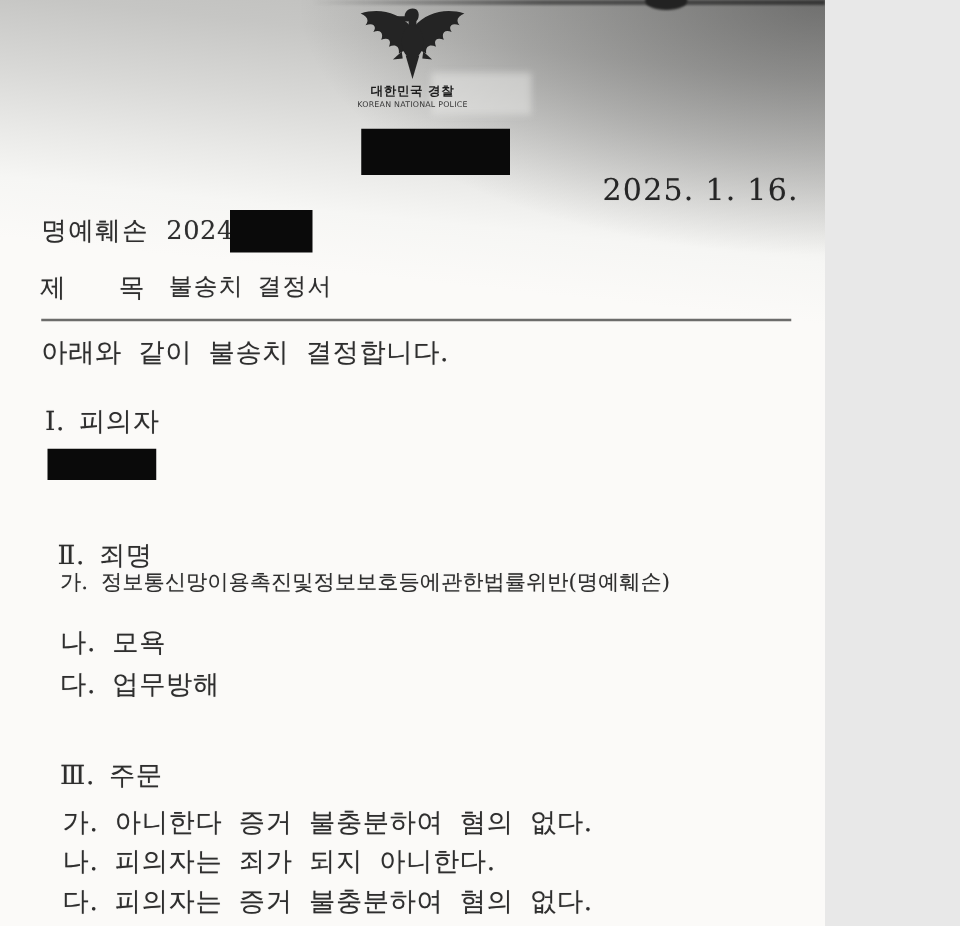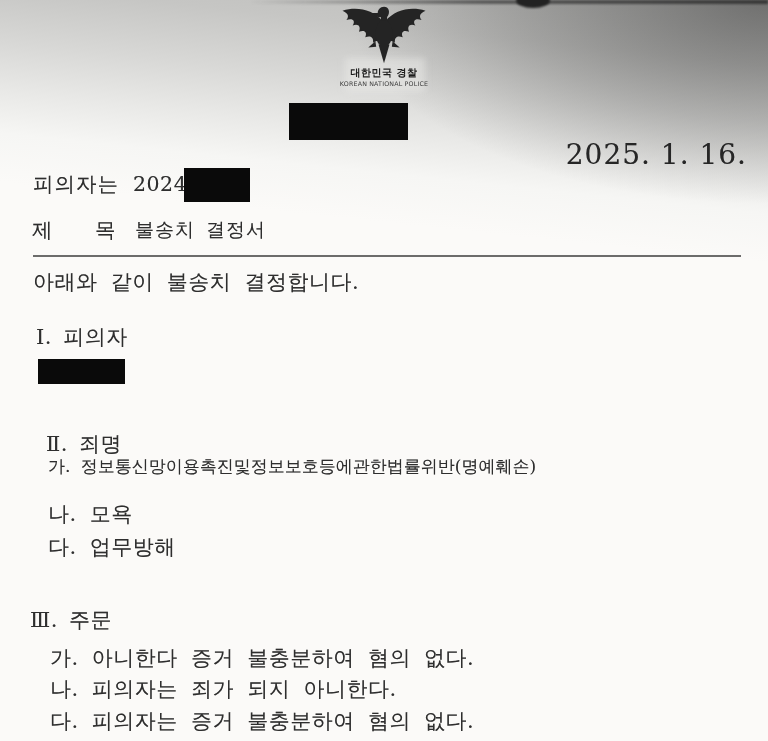--- a/index.html
+++ b/index.html
@@ -1,17 +1,17 @@
 <!DOCTYPE html>
 <html><head>
 <meta charset="utf-8">
 <style>
   html,body{margin:0;padding:0;background:#e8e8e8;}
   .page{
-    position:relative;width:768px;height:741px;overflow:hidden;
+    position:relative;width:660px;height:741px;overflow:hidden;
     background:
       radial-gradient(620px 300px at 100% 0%, rgba(35,35,35,0.50), rgba(35,35,35,0.22) 40%, rgba(35,35,35,0) 68%),
       linear-gradient(186deg,#bcbcba 0%,#c6c6c4 8%,#d8d8d6 15%,#e9e9e7 21%,#f6f6f4 26%,#fbfaf8 32%,#fbfaf8 100%);
     font-family:"DejaVu Serif","Liberation Serif",serif;
     color:#2e2e2e;
   }
   .t{position:absolute;white-space:pre;line-height:1.25;
      text-shadow:0 0 0.6px rgba(70,70,70,0.45);}
   .body-line{font-size:21px;letter-spacing:0.5px;word-spacing:6px;}
   .heading{font-size:21px;letter-spacing:0.5px;word-spacing:4px;}
@@ -27,34 +27,34 @@
     width:140px;text-align:center;}
   .emblem svg{display:block;margin:0 auto;filter:blur(0.35px);}
   .emblem-paper{position:absolute;left:345px;top:58px;width:80px;height:34px;
     background:rgba(234,234,231,0.5);filter:blur(3px);}
   .emblem-kr{font-size:10px;font-weight:700;letter-spacing:0.5px;color:#1c1c1c;
     margin-top:1px;font-family:"DejaVu Sans","Liberation Sans",sans-serif;}
   .emblem-en{font-size:7px;letter-spacing:0.2px;color:#3a3a3a;transform:scale(0.9);
     font-family:"DejaVu Sans","Liberation Sans",sans-serif;}
   
   .office{left:412px;top:103px;font-size:26px;letter-spacing:10px;color:#222;}
-  .date{right:21px;top:137px;font-size:28px;letter-spacing:1px;color:#262626;}
+  .date{right:21px;top:137px;font-size:24px;letter-spacing:1px;color:#262626;}
   
   .case-label{left:33px;top:172px;font-size:20.5px;letter-spacing:1px;}
   .case-value{left:133px;top:172px;font-size:20.5px;letter-spacing:0.5px;}
   .subj-a{left:32px;top:218px;font-size:20.5px;}
   .subj-b{left:95px;top:218px;font-size:20.5px;}
   .subj-v{left:135px;top:218px;font-size:19px;letter-spacing:1px;word-spacing:4px;}
   .rule{position:absolute;left:33px;right:27px;top:255px;height:2px;
     background:#525252;opacity:0.85;}
   .intro{left:33px;top:269px;}
   
   .s1-head{left:36px;top:324px;}
   .s2-head{left:46px;top:431px;}
-  .s3-head{left:30px;top:607px;text-align:center;}
+  .s3-head{left:48px;top:607px;text-align:center;}
   .law-line{left:48px;top:456px;font-size:17px;letter-spacing:0;word-spacing:5px;}
   .s2-i1{left:48px;top:501px;}
   .s2-i2{left:48px;top:534px;}
   .s3-i0{left:50px;top:645px;}
   .s3-i1{left:50px;top:676px;}
   .s3-i2{left:50px;top:708px;}
 </style>
 </head>
 <body>
 
@@ -76,21 +76,21 @@
         <path d="M53,50 L60,74 L67,50 Z"></path>
       </g>
     </svg>
     <div class="emblem-kr">대한민국 경찰</div>
     <div class="emblem-en">KOREAN NATIONAL POLICE</div>
   </div>
 
   <div class="redaction" style="left:289px;top:103px;width:119px;height:37px;"></div>
   <div class="t date">2025. 1. 16.</div>
 
-  <div class="t case-label">피의자는</div>
+  <div class="t case-label">명예훼손</div>
   <div class="t case-value">2024-0</div>
   <div class="redaction" style="left:184px;top:168px;width:66px;height:34px;"></div>
 
   <div class="t subj-a">제</div>
   <div class="t subj-b">목</div>
   <div class="t subj-v">불송치 결정서</div>
 
   <div class="rule"></div>
 
   <div class="t body-line intro">아래와 같이 불송치 결정합니다.</div>

